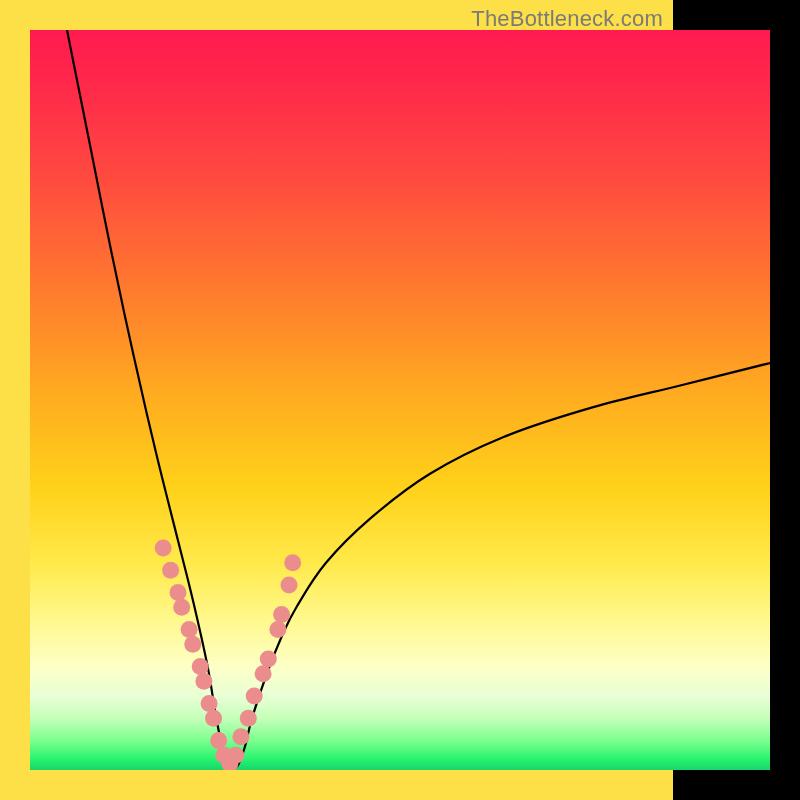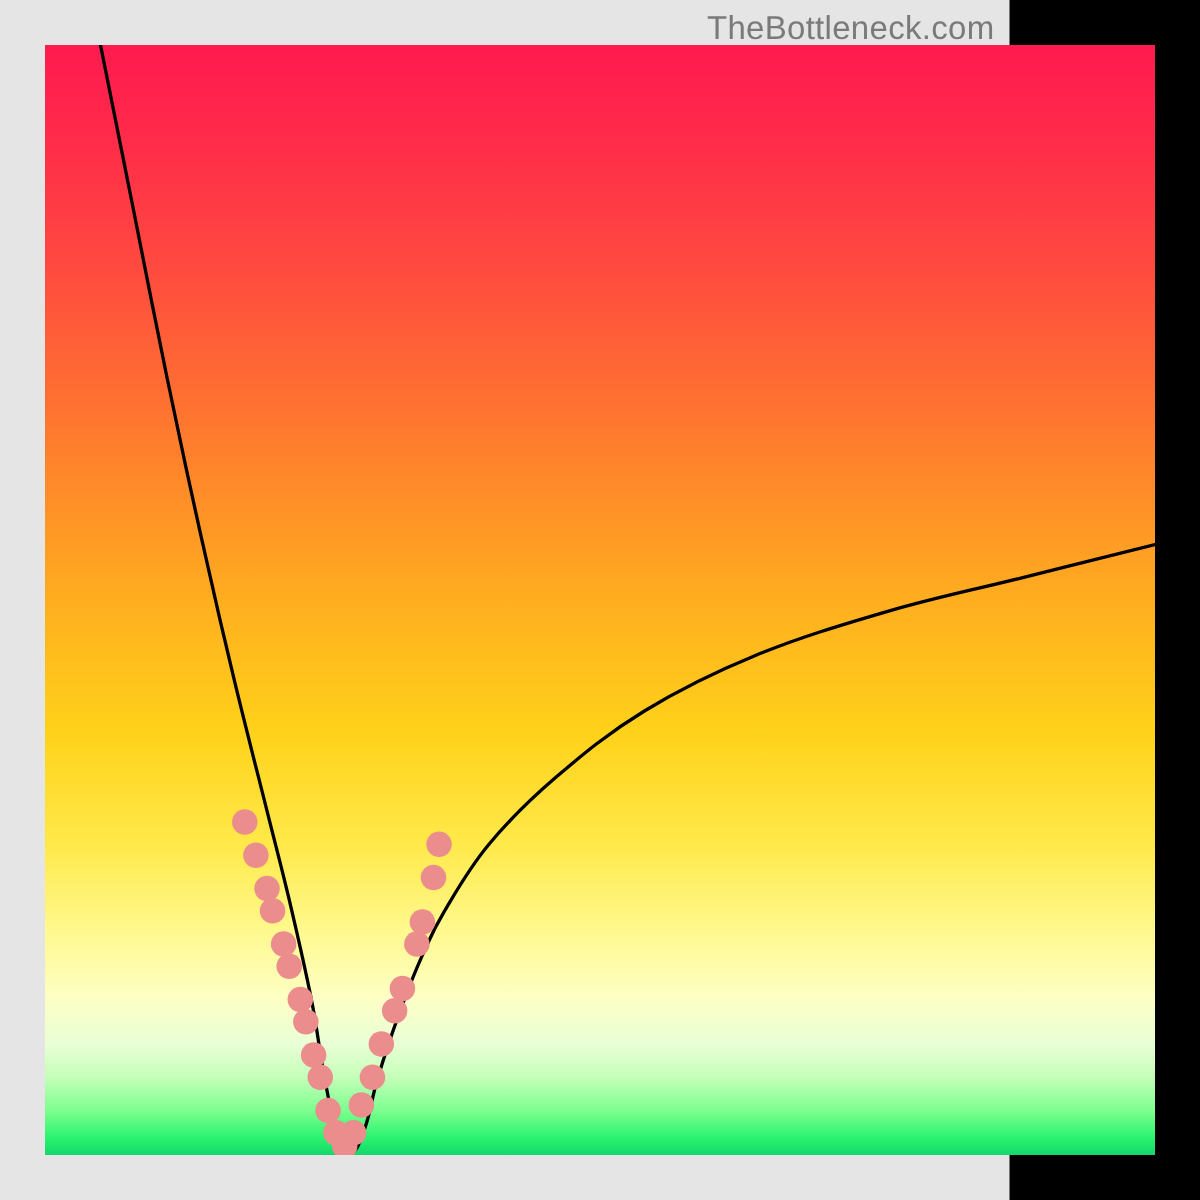--- a/index.html
+++ b/index.html
@@ -9,21 +9,21 @@
     height: 800px;
     overflow: hidden;
     background: #000;
     font-family: Arial, Helvetica, sans-serif;
   }
   .frame {
     position: absolute;
     top: 0; left: 0;
     width: 673px;
     height: 800px;
-    background: #e5e5e5;
+    background: #fde047;
   }
   .plot-area {
     position: absolute;
     top: 30px;
     left: 30px;
     width: 740px;
     height: 740px;
     overflow: hidden;
   }
   .gradient-bg {

